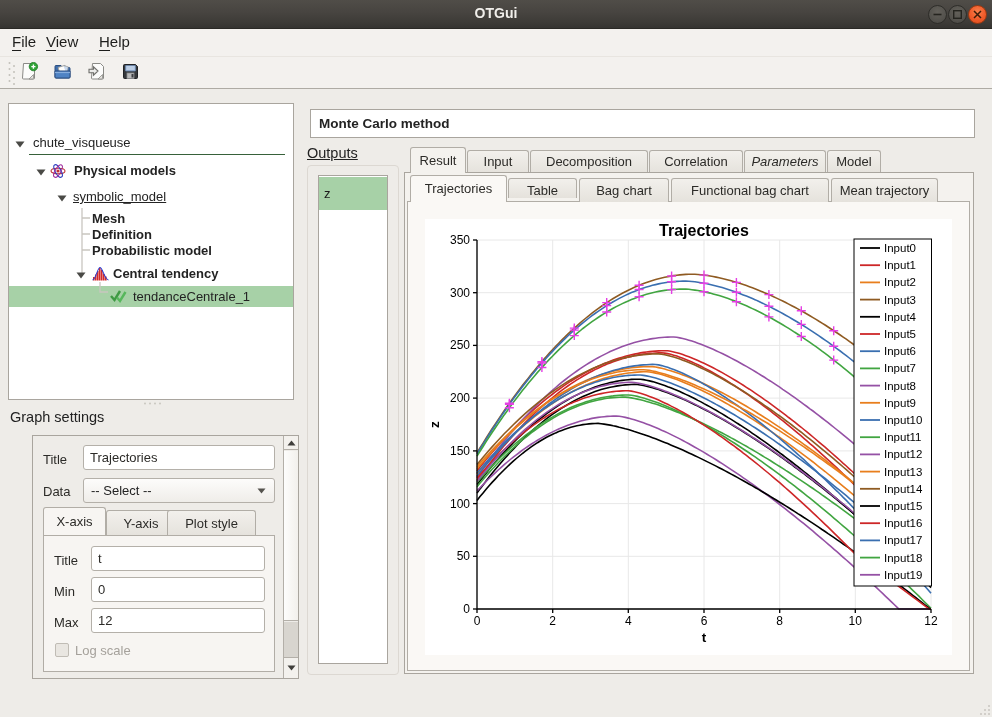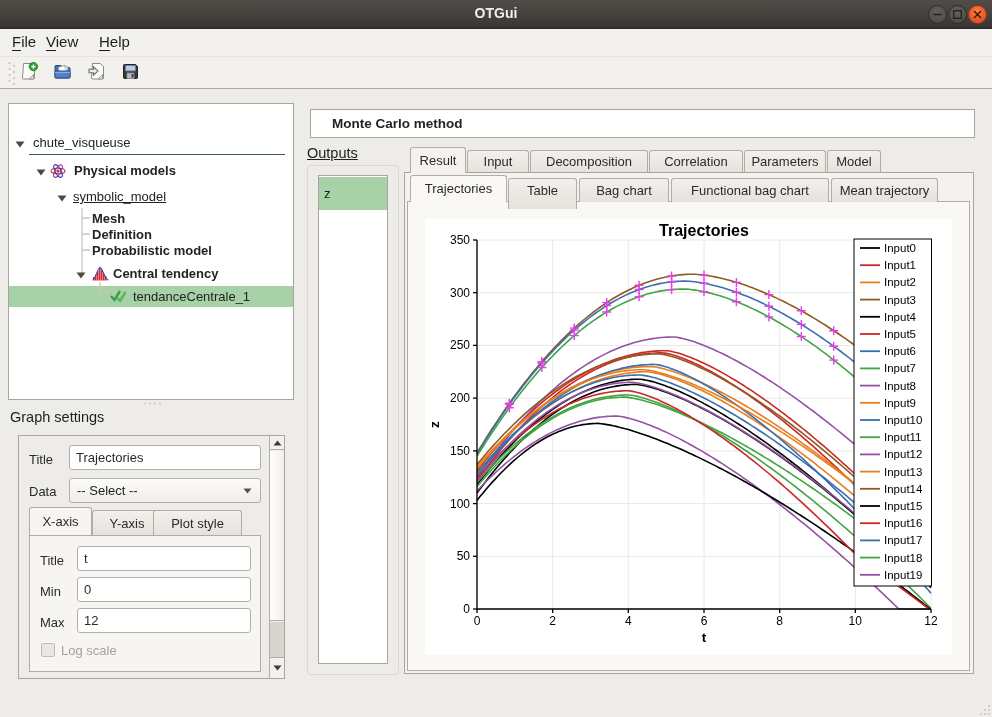--- a/index.html
+++ b/index.html
@@ -157,21 +157,21 @@
     <g fill="#c9c6c0">
       <circle cx="2" cy="2.5" r="1"></circle>
       <circle cx="7" cy="2.5" r="1"></circle>
       <circle cx="12" cy="2.5" r="1"></circle>
       <circle cx="17" cy="2.5" r="1"></circle>
     </g>
   </svg>
 
 <div class="abs" style="left:10px;top:409px;font-size:14.5px;color:#222222;">Graph settings</div>
 
-<div class="abs" style="left:18px;top:435px;width:267px;height:244px;border:1px solid #a9a59e;background:#eeece8;">
+<div class="abs" style="left:32px;top:435px;width:267px;height:244px;border:1px solid #a9a59e;background:#eeece8;">
   <label class="fl abs" style="left:10px;top:16px;">Title</label>
   <input class="inp abs" style="left: 50px; top: 9px; width: 192px; height: 25px;" value="Trajectories">
   <label class="fl abs" style="left:10px;top:48px;">Data</label>
   <div class="abs" style="left:50px;top:42px;width:192px;height:25px;border:1px solid #b4b0a9;border-radius:3px;background:linear-gradient(#fdfcfb,#efede9);line-height:23px;padding-left:7px;">-- Select --
     <svg style="position:absolute;right:8px;top:9px;" width="9" height="6" viewBox="0 0 9 6">
         <path d="M0.5 0.5h8L4.5 5.5z" fill="#55534e"></path>
       </svg>
   </div>
   <div class="tab active" style="left:10px;top:71px;width:63px;height:29px;line-height:28px;">X-axis</div>
   <div class="tab" style="left:73px;top:74px;width:70px;height:26px;line-height:25px;">Y-axis</div>
@@ -196,39 +196,39 @@
     <div class="abs" style="left:0;top:15px;width:14px;height:170px;background:linear-gradient(90deg,#fdfdfc,#f2f0ec);border-bottom:1px solid #b3afa8;"></div>
     <div class="abs" style="left:0;top:186px;width:14px;height:35px;background:#d8d5cf;"></div>
     <div class="abs" style="left:0;top:221px;width:14px;height:21px;background:#f3f1ed;border-top:1px solid #b3afa8;">
         <svg style="position:absolute;left:3px;top:7px;" width="9" height="6" viewBox="0 0 9 6">
           <path d="M0.5 0.5h8L4.5 5.5z" fill="#3f3e3b"></path>
         </svg>
       </div>
   </div>
 </div>
 
-<div class="abs panel" style="left:310px;top:109px;width:665px;height:29px;line-height:27px;font-weight:bold;font-size:13.5px;padding-left:21px;">Monte Carlo method</div>
+<div class="abs panel" style="left:310px;top:109px;width:665px;height:29px;line-height:27px;font-weight:bold;font-size:13.5px;padding-left:8px;">Monte Carlo method</div>
 <div class="abs" style="left:307px;top:145px;font-size:14.5px;color:#222222;text-decoration:underline;">Outputs</div>
 
 <div class="abs" style="left:307px;top:165px;width:92px;height:510px;border:1px solid #dcd8d2;border-radius:4px;"></div>
 <div class="abs panel" style="left:318px;top:175px;width:70px;height:489px;">
  <div style="margin-top:1px;height:33px;background:#a7d1a7;font-size:13px;color:#1c1c1c;line-height:33px;padding-left:5px;">z</div>
 </div>
 
 <div class="tab active abs" style="left:410px;top:147px;width:56px;height:26px;line-height:25px;background:#f4f2ee;z-index:3;">Result</div>
 <div class="tab abs" style="left:467px;top:150px;width:62px;height:23px;line-height:22px;">Input</div>
 <div class="tab abs" style="left:530px;top:150px;width:118px;height:23px;line-height:22px;">Decomposition</div>
 <div class="tab abs" style="left:649px;top:150px;width:94px;height:23px;line-height:22px;">Correlation</div>
-<div class="tab abs" style="left:744px;top:150px;width:82px;height:29px;line-height:22px;">Parameters</div>
+<div class="tab abs" style="left:744px;top:150px;width:82px;height:29px;line-height:22px;font-style:italic;">Parameters</div>
 <div class="tab abs" style="left:827px;top:150px;width:54px;height:23px;line-height:22px;">Model</div>
 
 <div class="abs" style="left:404px;top:172px;width:570px;height:502px;border:1px solid #a9a59e;background:#f4f2ee;"></div>
 <div class="abs" style="left:407px;top:201px;width:563px;height:470px;border:1px solid #b1ada6;background:#faf8f5;"></div>
 <div class="tab active abs" style="left:410px;top:175px;width:97px;height:27px;line-height:26px;background:#faf8f5;z-index:3;">Trajectories</div>
-<div class="tab abs" style="left:508px;top:178px;width:69px;height:31px;line-height:23px;">Table</div>
+<div class="tab abs" style="left:508px;top:178px;width:69px;height:20px;line-height:23px;">Table</div>
 <div class="tab abs" style="left:579px;top:178px;width:90px;height:24px;line-height:23px;">Bag chart</div>
 <div class="tab abs" style="left:671px;top:178px;width:158px;height:24px;line-height:23px;">Functional bag chart</div>
 <div class="tab abs" style="left:831px;top:178px;width:107px;height:24px;line-height:23px;">Mean trajectory</div>
 
 <div class="abs" style="left:425px;top:219px;width:527px;height:436px;background:#ffffff;overflow:hidden;">
 <svg width="527" height="436" viewBox="0 2 527 436" font-family="Liberation Sans">
 <text x="279" y="19" font-size="16" font-weight="bold" text-anchor="middle" fill="#000">Trajectories</text>
 <line x1="52.0" y1="392.0" x2="52.0" y2="23.0" stroke="#e8e8e8" stroke-width="1"></line>
 <line x1="127.7" y1="392.0" x2="127.7" y2="23.0" stroke="#e8e8e8" stroke-width="1"></line>
 <line x1="203.3" y1="392.0" x2="203.3" y2="23.0" stroke="#e8e8e8" stroke-width="1"></line>

